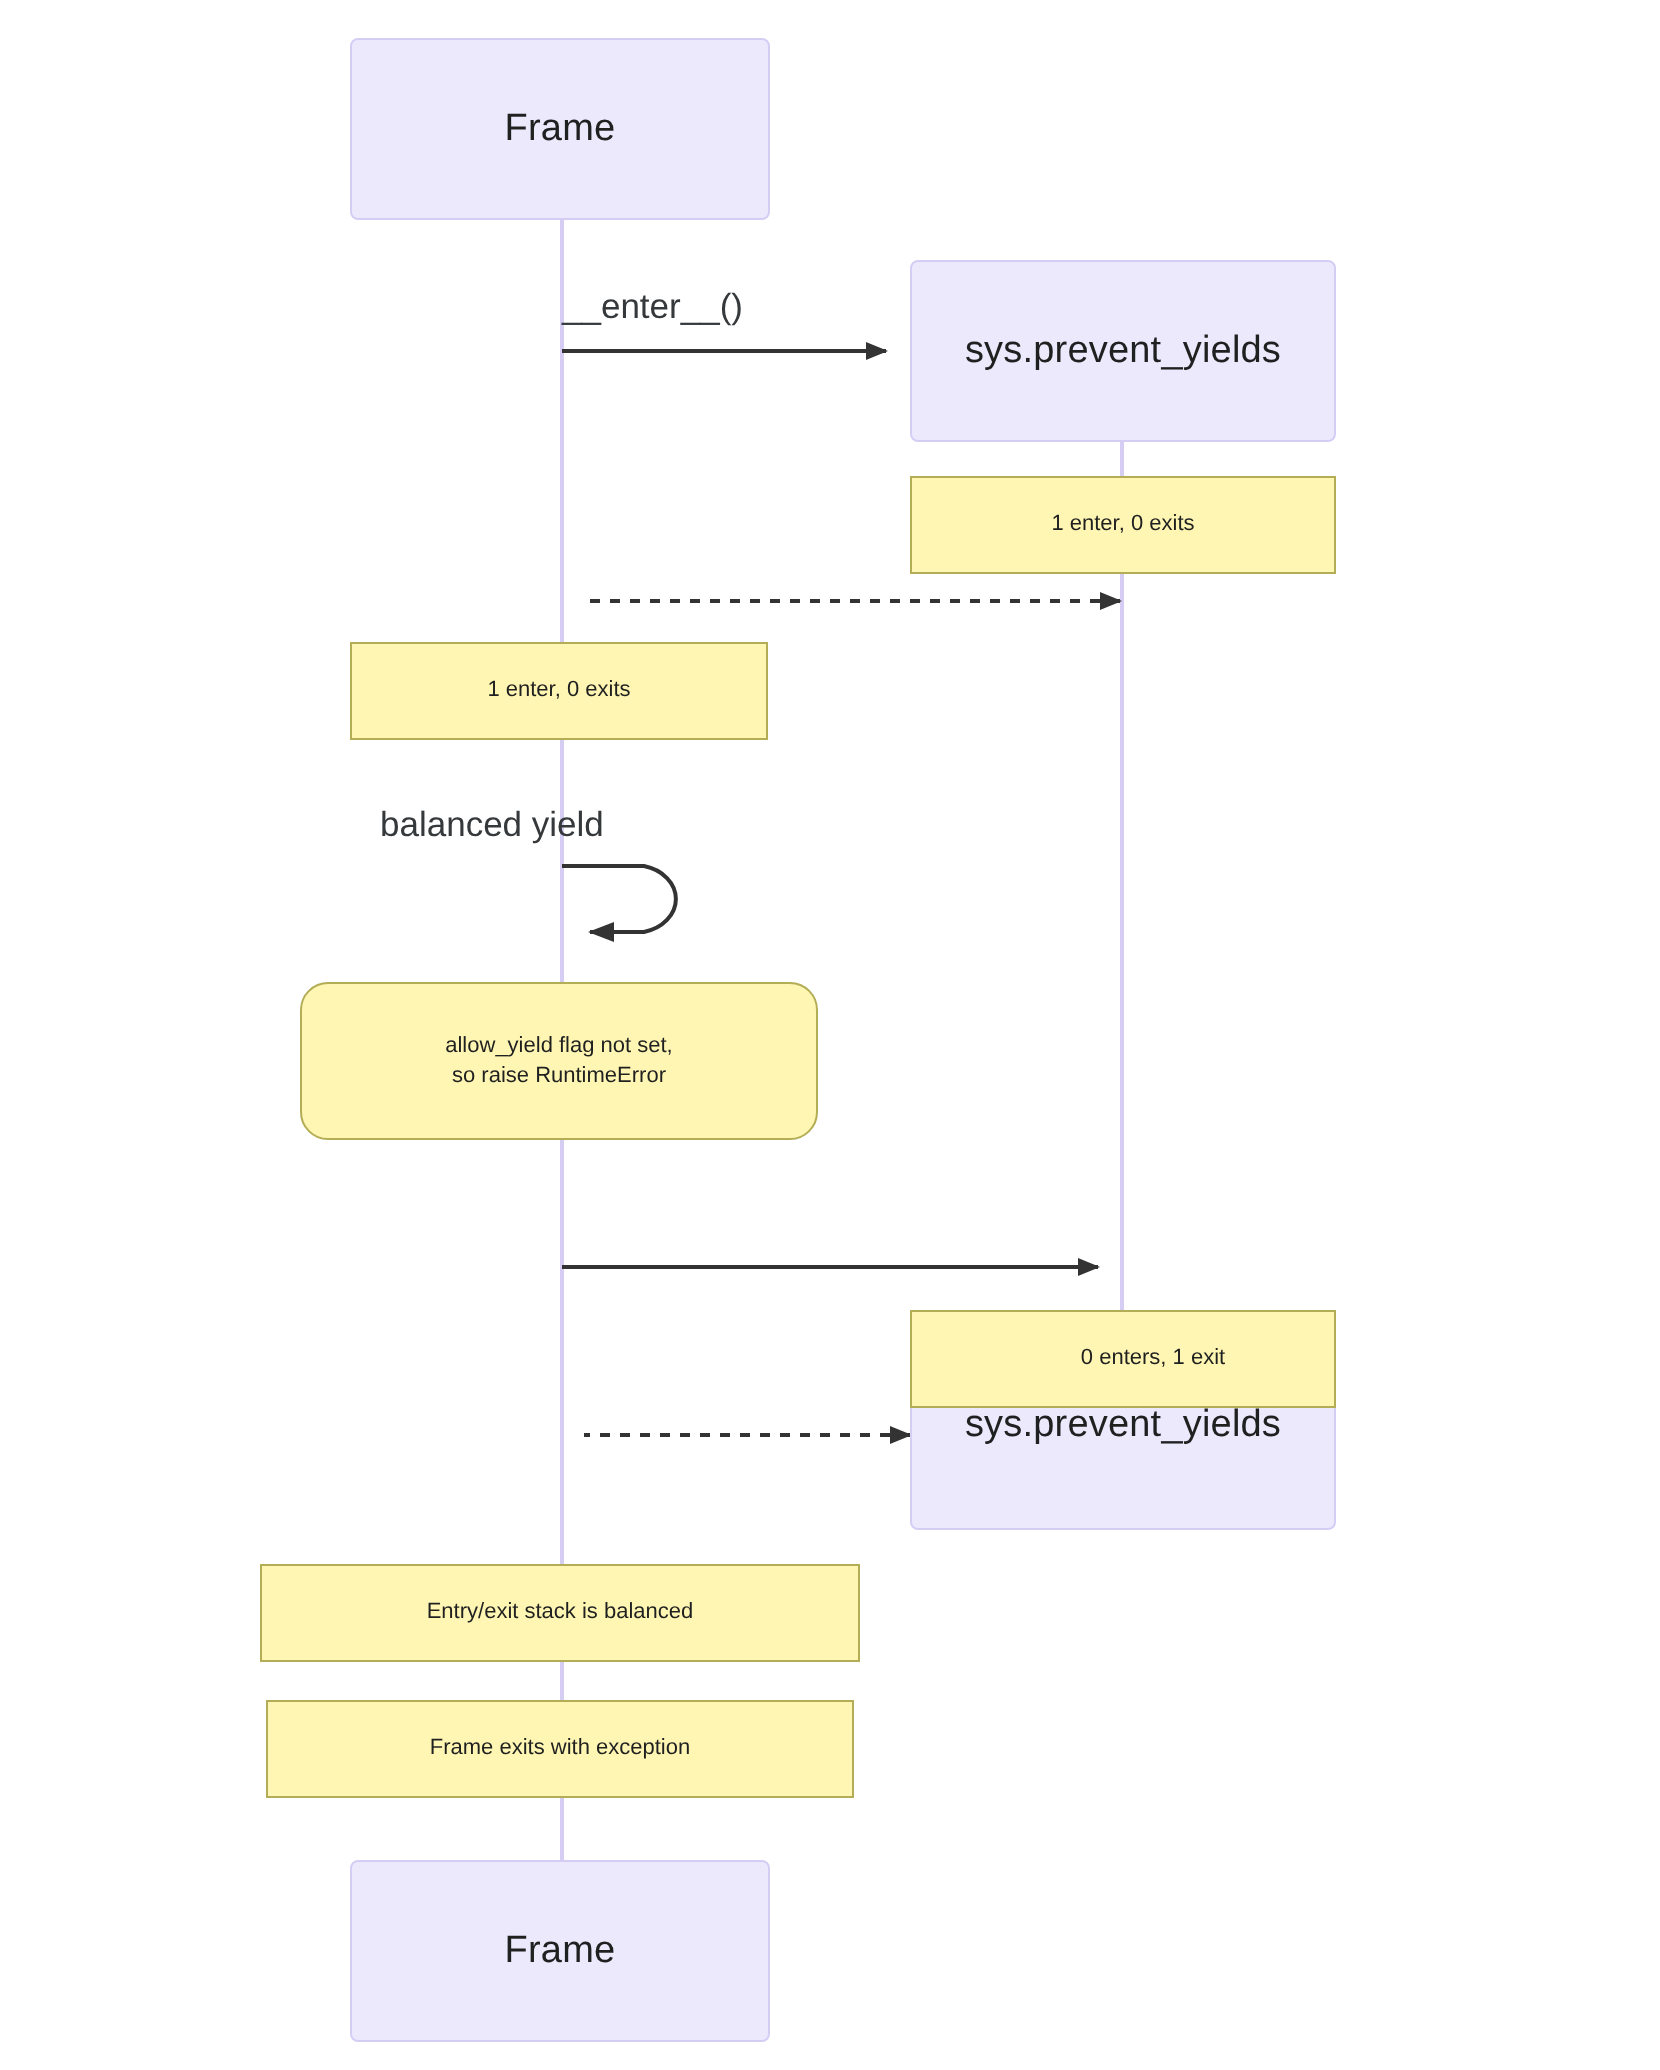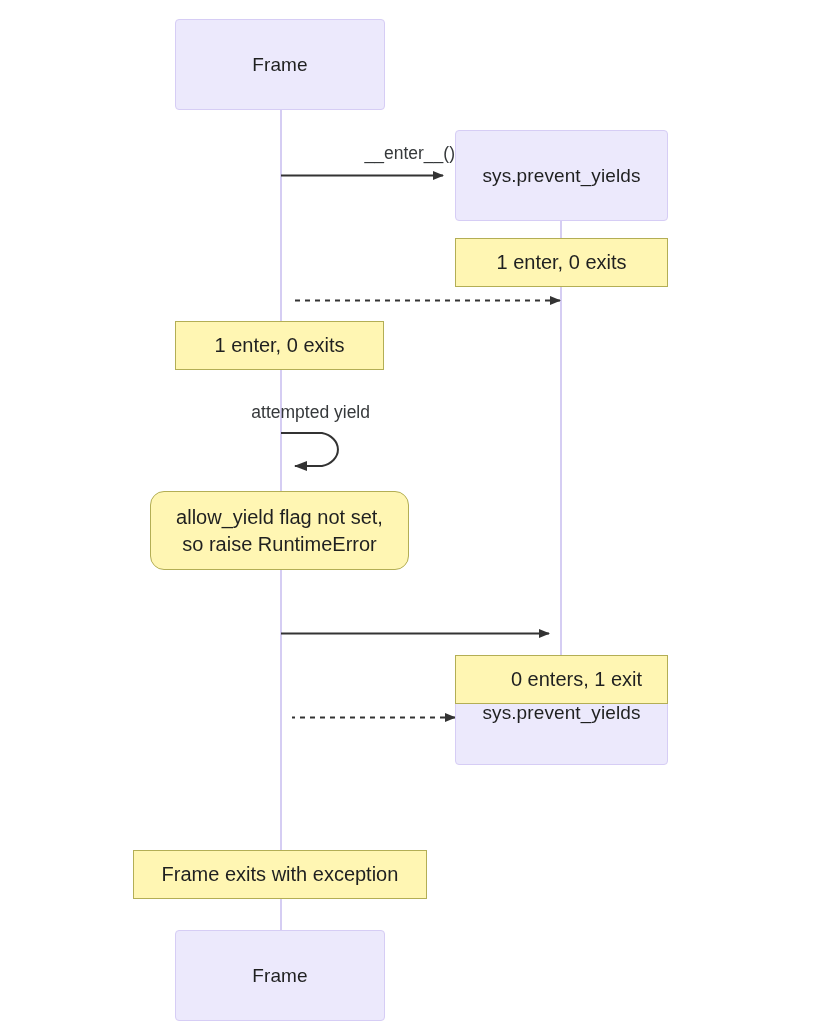--- a/index.html
+++ b/index.html
@@ -56,32 +56,32 @@
   .note-box {
     position: absolute;
     box-sizing: border-box;
     background: #fff6b3;
     border: 1px solid #b3ae55;
     display: flex;
     align-items: center;
     justify-content: center;
     text-align: center;
     color: #1f2020;
-    font-size: 20px;
+    font-size: 11px;
     line-height: 1.32;
     white-space: pre-line;
     padding: 0 10px;
   }
   
   .msg-label {
     position: absolute;
     color: #36393b;
     font-size: 17.5px;
     white-space: nowrap;
-    text-align: right;
+    text-align: left;
   }
   
   svg.arrows {
     position: absolute;
     left: 0; top: 0;
     width: 830px;
     height: 1035px;
     overflow: visible;
   }
 </style>
@@ -144,32 +144,33 @@
     </div>
 
     <div class="actor-box" style="left:175px; top:930px; width:210px; height:91px;">
       <span>Frame</span>
     </div>
   </div>
 
   <div class="layer">
     <div class="msg-label" style="left:281px; top:143px; width:174px;">__enter__()</div>
 
-    <div class="msg-label" style="left:190px; top:402px; width:180px;">attempted yield</div>
+    <div class="msg-label" style="left:190px; top:402px; width:180px;">balanced yield</div>
 
   </div>
 
   <div class="layer">
 
     <div class="note-box" style="left:455px; top:238px; width:213px; height:49px;">1 enter, 0 exits</div>
 
     <div class="note-box" style="left:175px; top:321px; width:209px; height:49px;">1 enter, 0 exits</div>
 
     <div class="note-box" style="left:150px; top:491px; width:259px; height:79px;border-radius:14px;">allow_yield flag not set,
 so raise RuntimeError</div>
 
     <div class="note-box" style="left:455px; top:655px; width:213px; height:49px;padding-left:40px;">0 enters, 1 exit</div>
 
+    <div class="note-box" style="left:130px; top:782px; width:300px; height:49px;">Entry/exit stack is balanced</div>
 
     <div class="note-box" style="left:133px; top:850px; width:294px; height:49px;">Frame exits with exception</div>
   </div>
 
 </div>
 
 </body></html>

